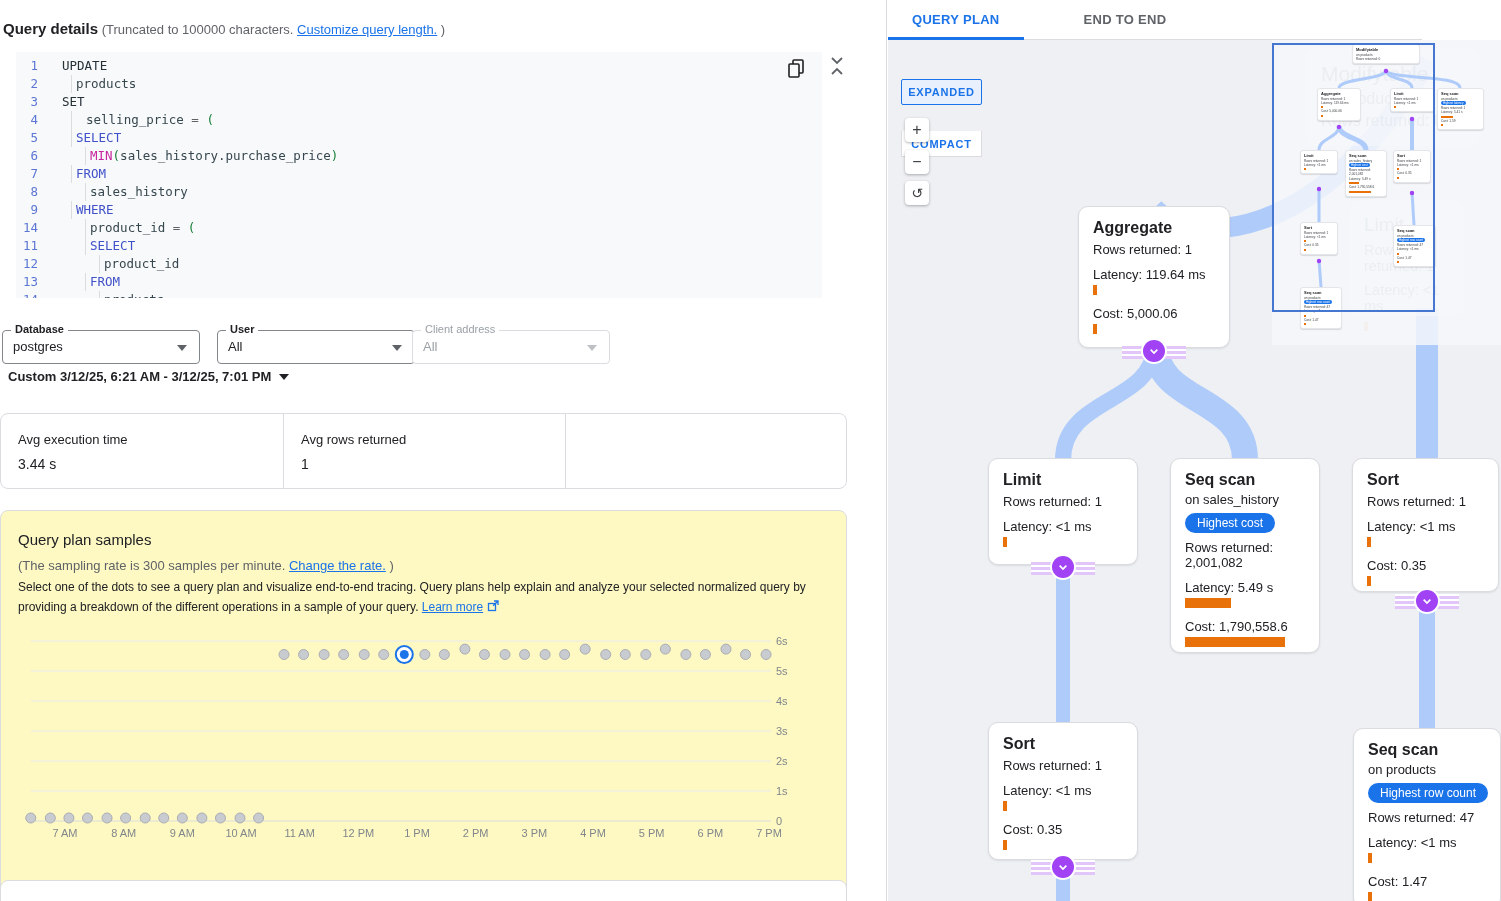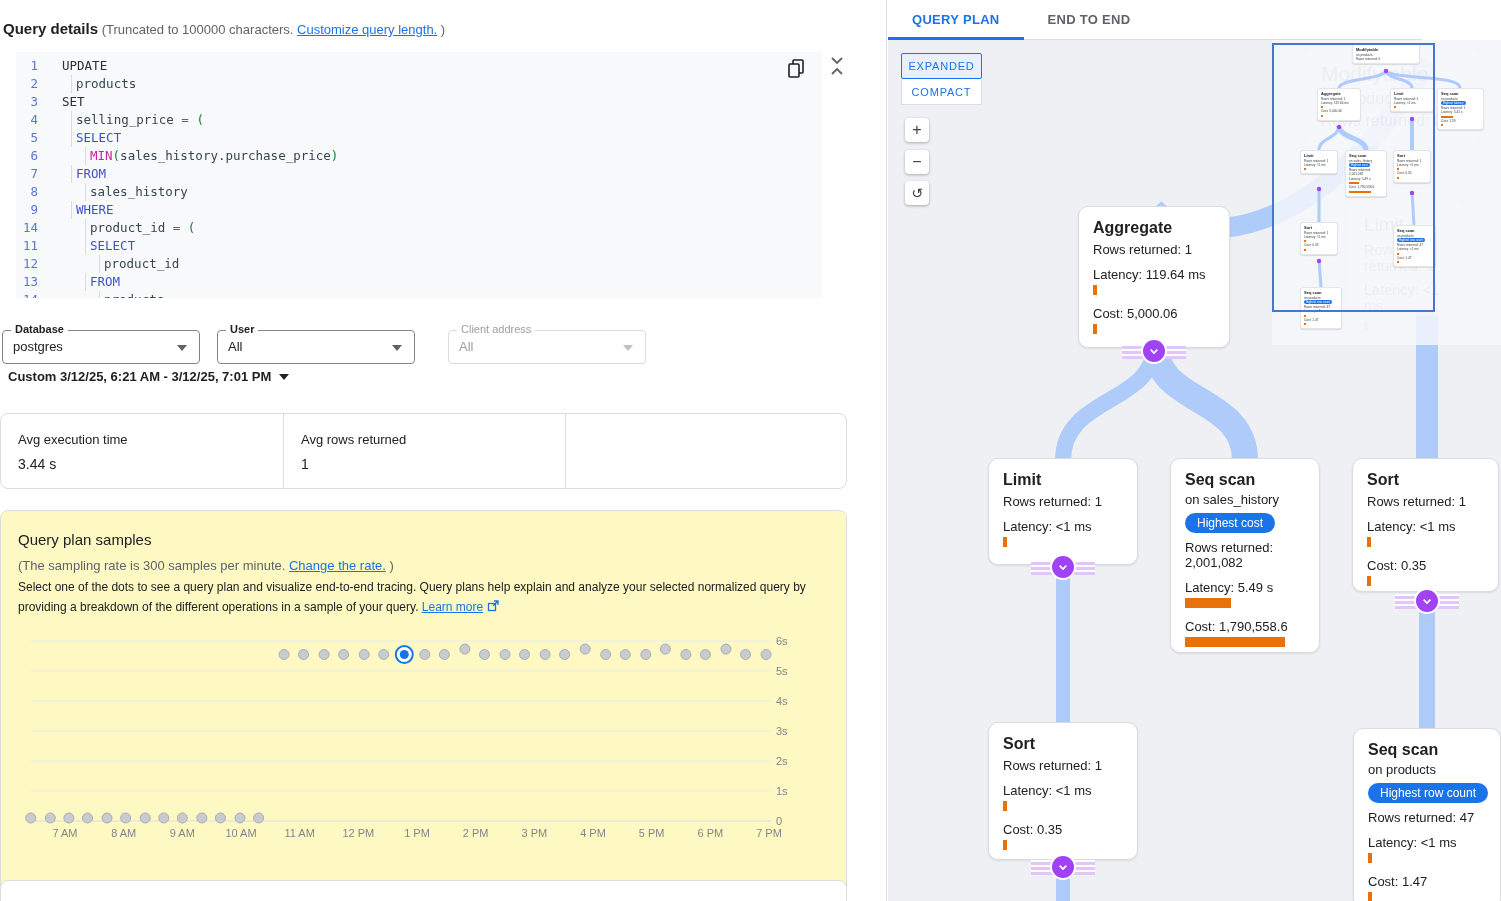--- a/index.html
+++ b/index.html
@@ -55,21 +55,21 @@
   #samples-chart { position:absolute; left:0; top:118px; }
   .ext-icon { display:inline-block; vertical-align:-1px; }
 
   #bottom-card { position:absolute; left:0; top:880px; width:847px; height:30px; border:1px solid #dadce0; border-radius:8px; background:#fff; }
 
   #panel-divider { position:absolute; left:886px; top:0; width:1px; height:901px; background:#dadce0; }
   #scroll-thumb { position:absolute; left:888px; top:505px; width:5px; height:28px; background:#80868b; border-radius:3px; }
 
   
   #right-panel { position:absolute; left:888px; top:0; width:613px; height:901px; background:#fff; }
-  #tabbar { position:absolute; left:0; top:0; width:534px; height:40px; background:#fff; border-bottom:1px solid #dadce0; display:flex; }
+  #tabbar { position:absolute; left:0; top:0; width:534px; height:40px; background:#fff; border-bottom:1px solid #dadce0; display:flex;gap:36px; }
   .tab { height:40px; line-height:40px; padding:0 24px; font-size:13px; font-weight:700; letter-spacing:.3px; color:#5f6368; cursor:pointer; }
   .tab.active { color:#1a73e8; border-bottom:3px solid #1a73e8; }
 
   #plan-canvas { position:absolute; left:0; top:40px; width:613px; height:861px; background:#eef0f4; overflow:hidden; }
   #edges { position:absolute; left:0; top:0; }
   #edges path { stroke:#aecbfa; fill:none; }
 
   .ghost { position:absolute; background:#fff; border-radius:12px; color:#868b90; opacity:.55; }
   #ghost-modify { left:417px; top:8px; width:175px; height:98px; padding:14px 16px; }
   #ghost-modify .gt { font-size:21px; font-weight:500; margin-bottom:4px; }
@@ -106,21 +106,21 @@
   #mini-edges path { stroke:#aecbfa; fill:none; }
   .mini { position:absolute; background:#fff; border:1px solid #e3e5e8; border-radius:3px; padding:2px 3px;
           font-size:3.2px; line-height:4.4px; color:#3c4043; box-shadow:0 1px 1px rgba(0,0,0,.12); }
   .mini .mt { font-size:4px; font-weight:700; line-height:5.5px; color:#202124; }
   .mini .mpill { display:inline-block; background:#1a73e8; border-radius:3px; color:#fff; font-size:3px; line-height:4px; padding:0 2px; margin:.5px 0; }
   .mini .mbar { height:2px; background:#e8710a; margin:1px 0; }
 
   
   #view-toggle { position:absolute; left:13px; top:13px; width:81px; }
   .vt-btn { display:block; width:100%; height:26px; border:1px solid #dadce0; background:#fff; color:#1a73e8;
-            font-family:inherit; font-size:11px; font-weight:400; letter-spacing:.8px; cursor:pointer; }
+            font-family:inherit; font-size:11px; font-weight:700; letter-spacing:.8px; cursor:pointer;margin-top:26px; }
   .vt-btn.active { background:#e8f0fe; border:1px solid #1a73e8; border-radius:2px; }
   .vt-btn:last-child { border-top:none; }
   .zbtn { position:absolute; left:17px; width:24px; height:24px; background:#fff; border:none; border-radius:4px;
           box-shadow:0 1px 3px rgba(0,0,0,.3); color:#3c4043; font-size:16px; line-height:24px; text-align:center;
           cursor:pointer; font-family:inherit; padding:0; }
   #zoom-in { top:78px; } #zoom-out { top:110px; } #zoom-reset { top:141px; font-size:14px; }
 </style>
 </head>
 <body>
 
@@ -146,21 +146,21 @@
             <span class="ln">2</span>
             <span class="lt" style="padding-left: 38px;"><span class="tk-id">products</span></span>
           </div>
           <div class="cl">
             <span class="ln">3</span>
             <span class="lt" style="padding-left: 24px;"><span class="tk-kw">SET</span></span>
           </div>
           <div class="cl">
             <i class="guide" style="left: 55px;"></i>
             <span class="ln">4</span>
-            <span class="lt" style="padding-left: 38px;"><span class="tk-id">selling_price</span><span class="tk-op"> = </span><span class="tk-par">(</span></span>
+            <span class="lt" style="padding-left: 48px;"><span class="tk-id">selling_price</span><span class="tk-op"> = </span><span class="tk-par">(</span></span>
           </div>
           <div class="cl">
             <i class="guide" style="left: 55px;"></i>
             <span class="ln">5</span>
             <span class="lt" style="padding-left: 38px;"><span class="tk-kw2">SELECT</span></span>
           </div>
           <div class="cl">
             <i class="guide" style="left: 69px;"></i>
             <span class="ln">6</span>
             <span class="lt" style="padding-left: 52px;"><span class="tk-fn">MIN</span><span class="tk-par">(</span><span class="tk-id">sales_history.purchase_price</span><span class="tk-par">)</span></span>
@@ -223,21 +223,21 @@
     <div class="fbox" id="filter-database" style="left:2px;width:198px;">
       <span class="flabel">Database</span>
       <div class="fvalue">postgres</div>
       <span class="caret"></span>
     </div>
     <div class="fbox" id="filter-user" style="left:217px;width:198px;">
       <span class="flabel">User</span>
       <div class="fvalue">All</div>
       <span class="caret"></span>
     </div>
-    <div class="fbox" id="filter-client" style="left:448px;width:198px;">
+    <div class="fbox" id="filter-client" style="left:412px;width:198px;">
       <span class="flabel">Client address</span>
       <div class="fvalue">All</div>
       <span class="caret"></span>
     </div>
 
     <div id="time-range">
       <span>Custom 3/12/25, 6:21 AM - 3/12/25, 7:01 PM</span>
       <span class="caret"></span>
     </div>
 

